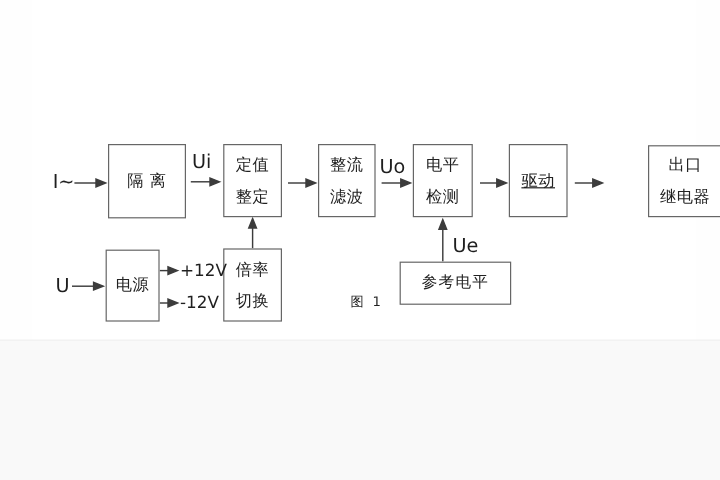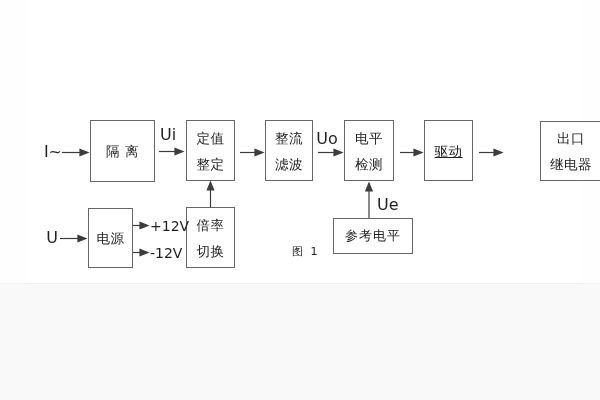--- a/index.html
+++ b/index.html
@@ -31,21 +31,21 @@
   svg.wires{position:absolute;left:0;top:0;pointer-events:none;}
   
   #b-isolation{left:90px;top:120px;width:65px;height:62px;}
   #b-setting{left:186px;top:120px;width:49px;height:61px;}
   #b-rectify{left:265px;top:120px;width:48px;height:61px;}
   #b-level{left:344px;top:120px;width:50px;height:61px;}
   #b-drive{left:424px;top:120px;width:49px;height:61px;text-decoration:underline;}
   #b-output{left:504px;top:121px;width:62px;height:60px;margin-left:36px;}
   #b-power{left:88px;top:208px;width:45px;height:60px;}
   #b-ratio{left:186px;top:207px;width:49px;height:61px;}
-  #b-reference{left:333px;top:218px;width:80px;height:36px;font-size:13px;letter-spacing:1px;}
+  #b-reference{left:333px;top:218px;width:93px;height:36px;font-size:13px;letter-spacing:1px;}
   
   #l-current{left:38px;top:144px;width:24px;text-align:right;}
   #l-voltage{left:42px;top:230px;width:16px;text-align:right;}
   #l-ui{left:156px;top:127px;width:24px;text-align:center;}
   #l-uo{left:315px;top:131px;width:24px;text-align:center;}
   #l-ue{left:377px;top:197px;}
   #l-p12{left:150px;top:218px;font-size:14px;}
   #l-m12{left:150px;top:245px;font-size:14px;}
   #l-caption{left:292px;top:244px;font-size:11px;letter-spacing:2px;}
 </style>

